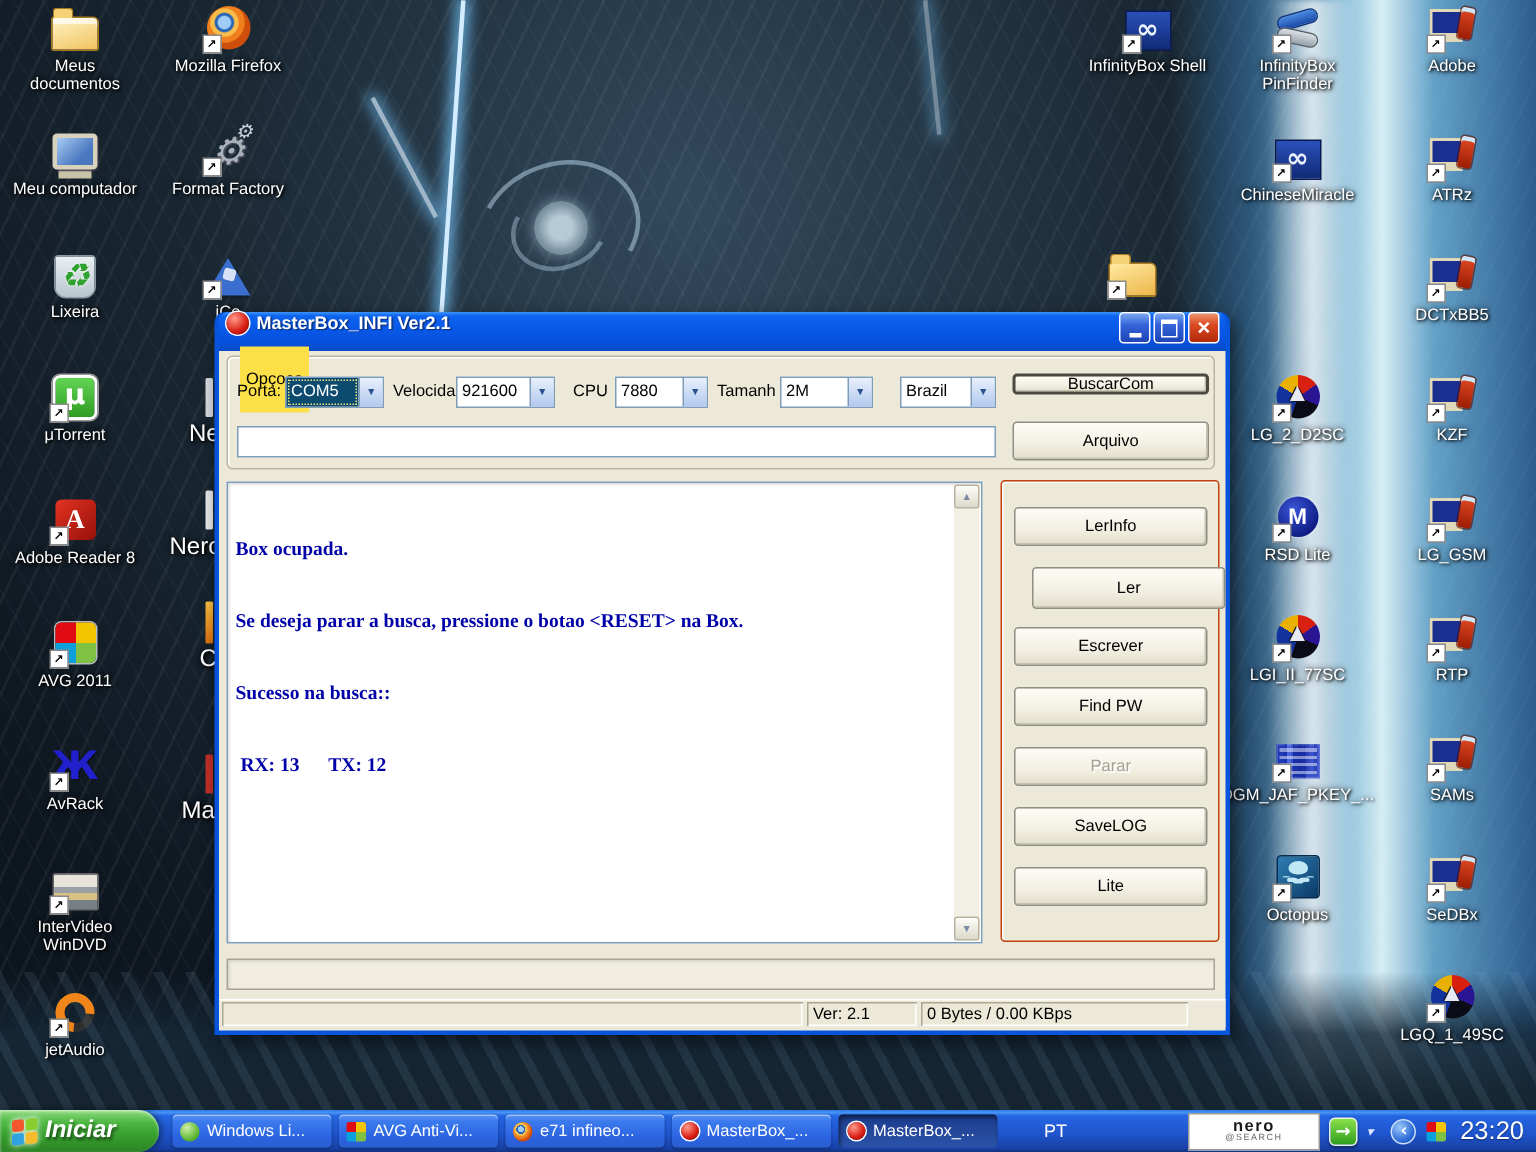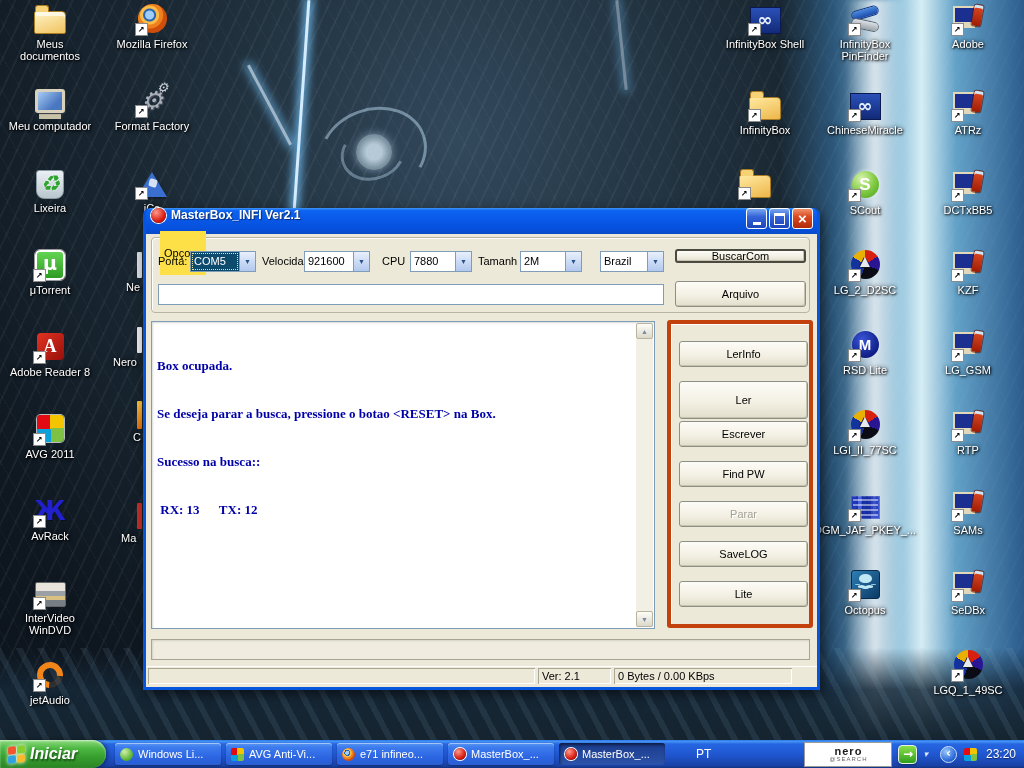--- a/index.html
+++ b/index.html
@@ -123,21 +123,21 @@
     border-radius:50% 50% 45% 45%;background:#BFE8F4;
     box-shadow:-4px 8px 0 -3px #BFE8F4,0 9px 0 -3px #BFE8F4,4px 8px 0 -3px #BFE8F4,
     8px 6px 0 -4px #9CD4E8,-8px 6px 0 -4px #9CD4E8}
   .g-pcphone::before{content:"";position:absolute;left:1px;top:4px;width:19px;height:14px;
     background:#1A2F8F;border:2px solid #E0D8B8;
     box-shadow:0 5px 0 -1px #E0D8B8,1px 1px 0 #6A6450}
   .g-pcphone::after{content:"";position:absolute;right:3px;top:3px;width:9px;height:21px;
     background:linear-gradient(#E04A24,#9C1C04);border-radius:2px;transform:rotate(10deg);
     box-shadow:inset 0 3px 0 #CFE8F8,0 0 0 1px rgba(80,10,0,.6)}
 
-  .frag{position:absolute;z-index:10;font-size:11px;color:#fff;
+  .frag{position:absolute;z-index:10;font-size:16px;color:#fff;
     text-shadow:1px 1px 2px #000,0 0 4px rgba(0,0,0,.95)}
   .sliver{position:absolute;z-index:10;width:5px;border-radius:1px}
 
   
   .window{position:absolute;left:143px;top:208px;width:677px;height:482px;z-index:50;
     background:#0855DD;border-radius:7px 7px 0 0;padding:0 3px 3px;
     box-shadow:3px 4px 12px rgba(0,0,0,.55)}
   .titlebar{height:26px;display:flex;align-items:flex-start;padding:0 4px 0 5px;
     border-radius:6px 6px 0 0;background:
     linear-gradient(180deg,#3E94F8 0%,#0D64F0 10%,#0A58E8 45%,#0550DC 80%,#0A4CC8 100%)}
@@ -179,21 +179,21 @@
     border:1px solid #7F9DB9;box-shadow:inset 1px 1px 2px rgba(0,0,0,.15)}
   .logtext{position:absolute;left:5px;top:4px;right:22px;font:bold 13px/16px "Liberation Serif",serif;
     color:#0000A8;white-space:pre;overflow:hidden}
   .vscroll{position:absolute;top:1px;right:1px;bottom:1px;width:17px;background:#F2F0E4;
     display:flex;flex-direction:column;justify-content:space-between}
   .sarr{height:16px;background:linear-gradient(#FDFDF8,#DCD8CA);border:1px solid #B8B49E;
     border-radius:2px;display:flex;align-items:center;justify-content:center;color:#7A8AA6;
     font-size:7px}
   .sarr.up::before{content:"\25B2"} .sarr.dn::before{content:"\25BC"}
   .rpanel{position:absolute;left:521px;top:86px;width:146px;height:308px;
-    border:4px solid #c2410c;border-radius:3px;box-shadow:inset 1px 1px 0 #fff}
+    border:1px solid #c2410c;border-radius:3px;box-shadow:inset 1px 1px 0 #fff}
   .progress{position:absolute;left:5px;top:405px;width:659px;height:21px;background:#F0EDE0;
     border:1px solid #A8A494;box-shadow:inset 1px 1px 2px rgba(0,0,0,.12)}
   .statusbar{position:absolute;left:0;top:432px;width:671px;height:19px;background:#ECE9D8;
     display:flex;gap:3px;padding:1px 2px;border-top:1px solid #fff}
   .sbp{height:16px;box-shadow:inset 1px 1px 0 #ABA894,inset -1px -1px 0 #fff;
     padding:2px 0 0 4px;font-size:11px;white-space:nowrap;overflow:hidden}
 
   
   .taskbar{position:absolute;left:0;bottom:0;width:1024px;height:28px;z-index:100;
     background:linear-gradient(180deg,#2E79E8 0%,#4493F5 6%,#2666E2 14%,#1F55CE 55%,
@@ -240,21 +240,21 @@
     background:linear-gradient(#8AE04A,#2F9E1E);display:flex;align-items:center;
     justify-content:center;box-shadow:0 1px 2px rgba(0,0,0,.4)}
   .gobtn::before{content:"\2192";color:#fff;font:bold 12px/12px "DejaVu Sans",sans-serif}
   .caret{color:#DCE8FF;font-size:9px}
   .caret::before{content:"\25BE"}
   .chev{width:17px;height:17px;border-radius:50%;margin-left:6px;
     background:radial-gradient(circle at 35% 30%,#9CC8F8,#2A6AD8 65%,#1A4AB0);
     border:1px solid #CFE0F8;display:flex;align-items:center;justify-content:center}
   .chev::before{content:"\2039";color:#fff;font:bold 12px/12px "DejaVu Sans",sans-serif;
     margin-top:-2px}
-  .clock{color:#fff;font-size:12px;text-shadow:0 1px 1px rgba(0,0,0,.45);padding-left:2px}
+  .clock{color:#fff;font-size:17px;text-shadow:0 1px 1px rgba(0,0,0,.45);padding-left:2px}
 </style>
 </head>
 <body>
 
 <div class="stage">
 
   <div class="wall"></div>
   <div class="streaks"></div>
   <div class="beam"></div>
   <div class="beam2"></div>
@@ -358,55 +358,41 @@
   <div class="sliver" style="left:137px;top:401px;height:28px;background:linear-gradient(#F8C040,#E07010)"></div>
   <div class="sliver" style="left:137px;top:503px;height:26px;background:#C03028"></div>
 
   <div class="dicon" style="left:723px;top:2px">
       <div class="glyph">
         <i class="gfx g-infinity"></i>
         <i class="scm"></i>
       </div>
       <div class="lbl">InfinityBox Shell</div>
     </div>
-  <div class="dicon" style="left:723px;top:88px">
+  <div class="dicon" style="left:713px;top:166px">
       <div class="glyph">
         <i class="gfx g-folder"></i>
         <i class="scm"></i>
       </div>
-      <div class="lbl">InfinityBox</div>
-    </div>
-  <div class="dicon" style="left:713px;top:166px">
-      <div class="glyph">
-        <i class="gfx g-folder"></i>
-        <i class="scm"></i>
-      </div>
       <div class="lbl"></div>
     </div>
 
   <div class="dicon" style="left:823px;top:2px">
       <div class="glyph">
         <i class="gfx g-pinfinder"></i>
         <i class="scm"></i>
       </div>
       <div class="lbl">InfinityBox PinFinder</div>
     </div>
   <div class="dicon" style="left:823px;top:88px">
       <div class="glyph">
         <i class="gfx g-infinity"></i>
         <i class="scm"></i>
       </div>
       <div class="lbl">ChineseMiracle</div>
-    </div>
-  <div class="dicon" style="left:823px;top:168px">
-      <div class="glyph">
-        <i class="gfx g-scout"></i>
-        <i class="scm"></i>
-      </div>
-      <div class="lbl">SCout</div>
     </div>
   <div class="dicon" style="left:823px;top:248px">
       <div class="glyph">
         <i class="gfx g-trek"></i>
         <i class="scm"></i>
       </div>
       <div class="lbl">LG_2_D2SC</div>
     </div>
   <div class="dicon" style="left:823px;top:328px">
       <div class="glyph">
@@ -564,21 +550,21 @@
         <div class="vscroll">
           <div class="sarr up"></div>
           <div class="sarr dn"></div>
         </div>
       </div>
 
       <div class="rpanel">
         <div class="btn" style="left:8px;top:17px;width:129px;height:26px">
             <span>LerInfo</span>
           </div>
-        <div class="btn" style="left:8px;top:57px;width:129px;height:38px">
+        <div class="btn" style="left:20px;top:57px;width:129px;height:28px">
             <span>Ler</span>
           </div>
         <div class="btn" style="left:8px;top:97px;width:129px;height:26px">
             <span>Escrever</span>
           </div>
         <div class="btn" style="left:8px;top:137px;width:129px;height:26px">
             <span>Find PW</span>
           </div>
         <div class="btn disabled" style="left:8px;top:177px;width:129px;height:26px">
             <span>Parar</span>

